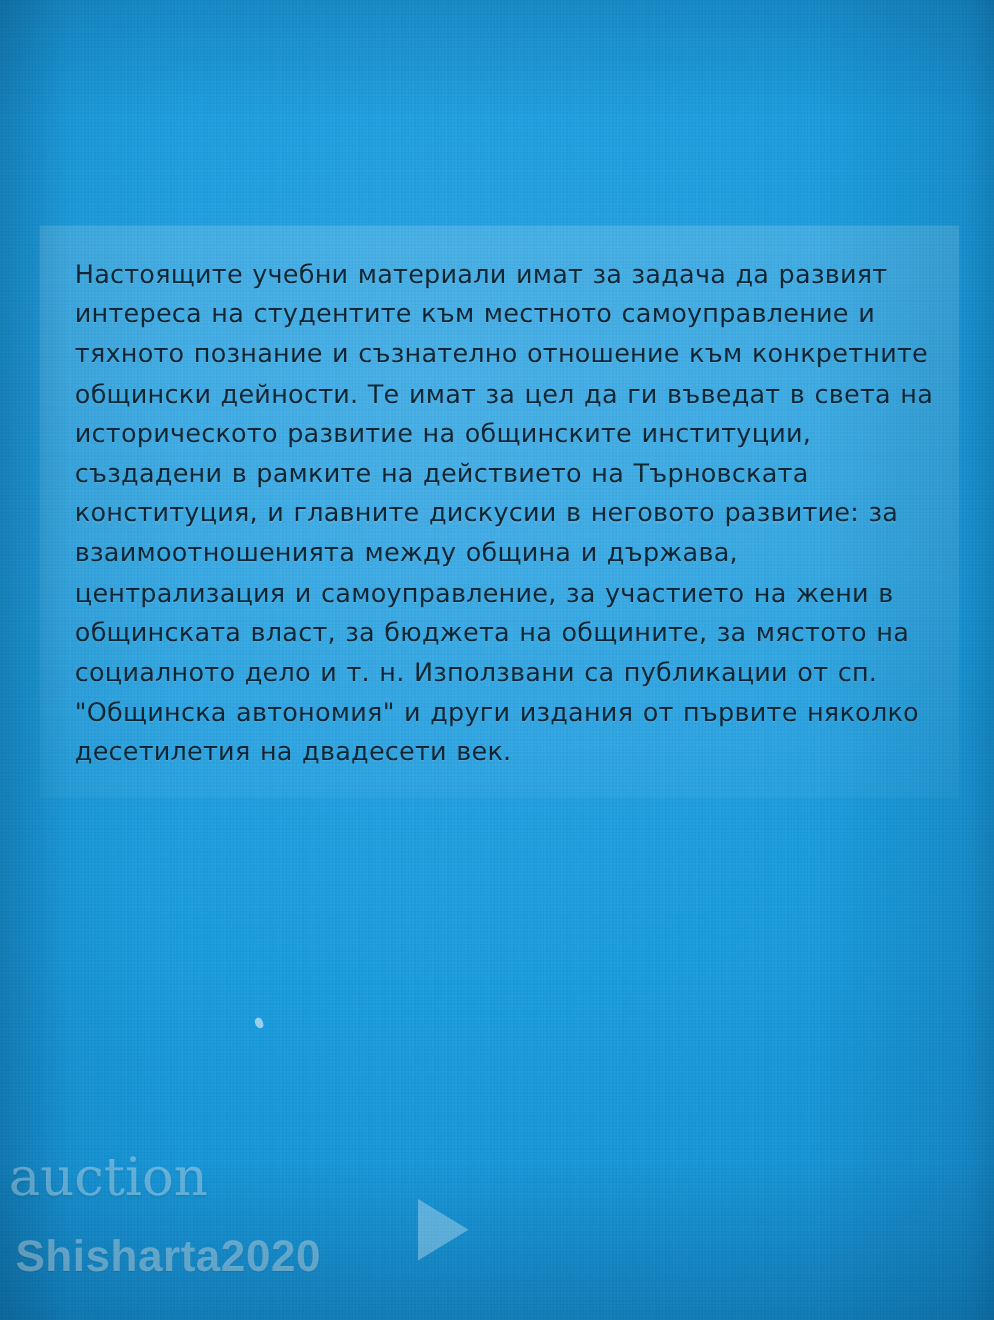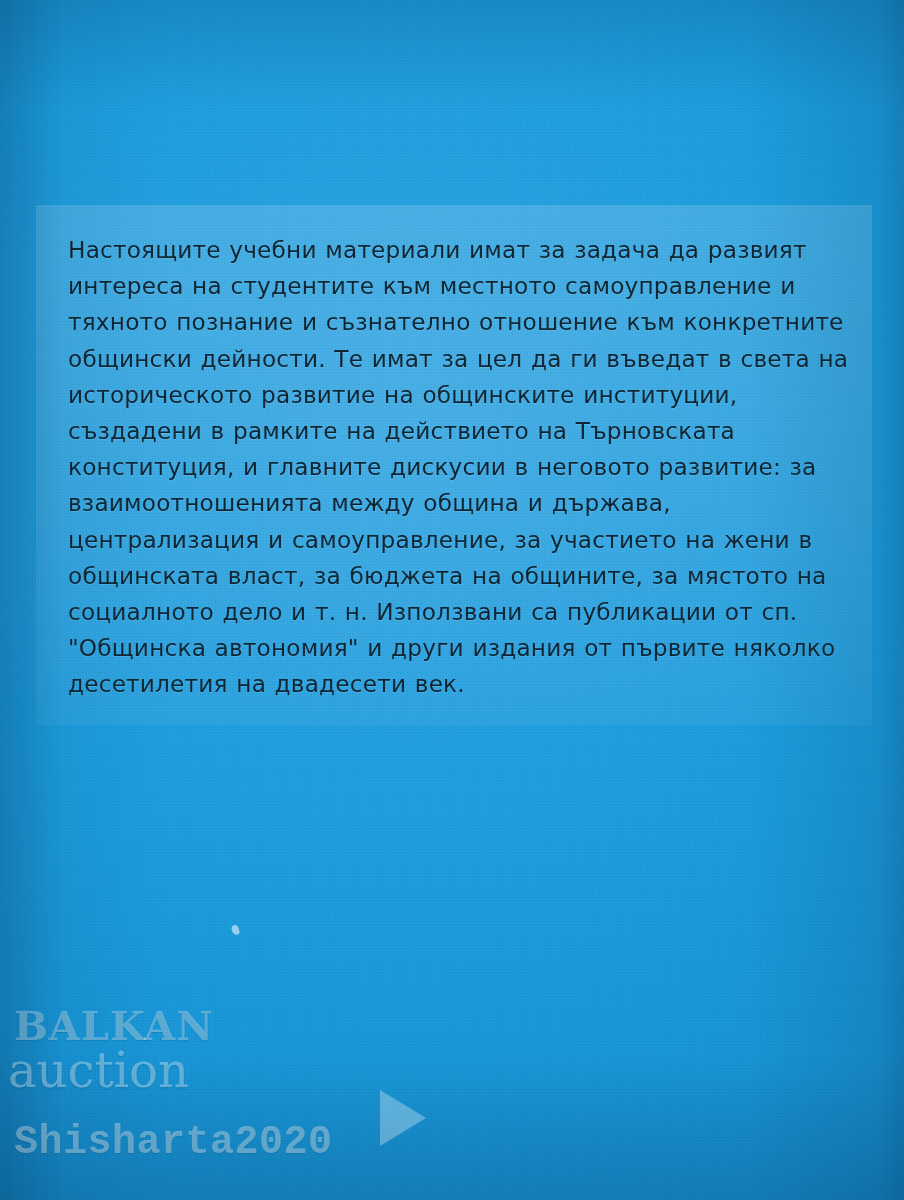--- a/index.html
+++ b/index.html
@@ -101,21 +101,21 @@
     font-family: "DejaVu Serif", serif;
     font-size: 48px;
     line-height: 80px;
     color: rgba(255,255,255,0.33);
     text-shadow: 0 2px 2px rgba(0,0,0,0.08);
   }
   .wm-shisharta {
     position: absolute;
     left: 6px;
     top: 118px;
-    font-family: Liberation Mono, monospace;
+    font-family: Liberation Sans, sans-serif;
     font-weight: bold;
     font-size: 40px;
     letter-spacing: 0.5px;
     color: rgba(255,255,255,0.34);
     text-shadow: 0 1px 1px rgba(0,0,0,0.10);
   }
   .wm-play {
     position: absolute;
     left: 372px;
     top: 88px;
@@ -148,19 +148,18 @@
   <div class="body-text">
     <p>Настоящите учебни материали имат за задача да развият интереса на студентите към местното самоуправление и тяхното познание и съзнателно отношение към конкретните общински дейности. Те имат за цел да ги въведат в света на историческото развитие на общинските институции, създадени в рамките на действието на Търновската конституция, и главните дискусии в неговото развитие: за взаимоотношенията между община и държава, централизация и самоуправление, за участието на жени в общинската власт, за бюджета на общините, за мястото на социалното дело и т. н. Използвани са публикации от сп. "Общинска автономия" и други издания от първите няколко десетилетия на двадесети век.</p>
   </div>
 
   <div class="speck"></div>
 
   <div class="texture"></div>
   <div class="vignette"></div>
 
   <div class="watermark">
-    <div class="wm-balkan">BALKAN</div>
     <div class="wm-auction">auction</div>
     <div class="wm-play"></div>
     <div class="wm-shisharta">Shisharta2020</div>
   </div>
 
 </div>
 
 </body></html>

